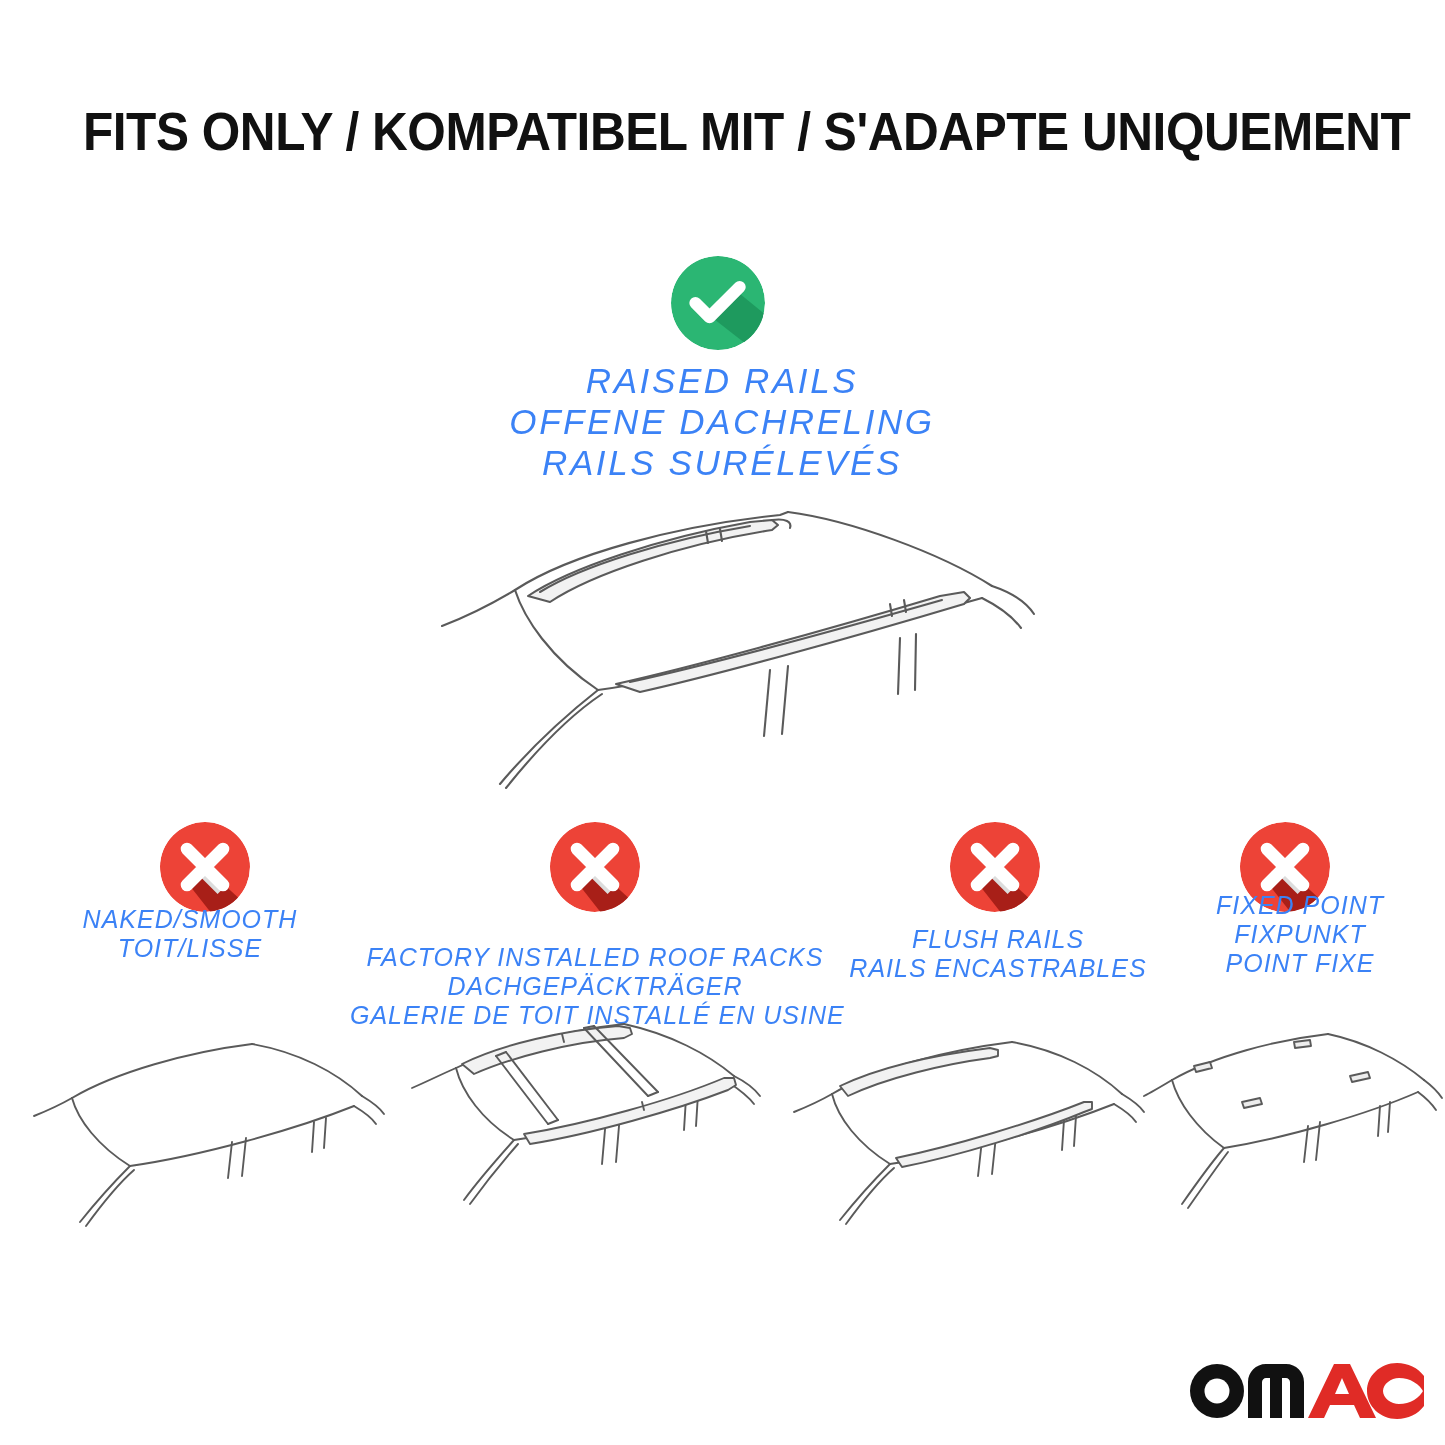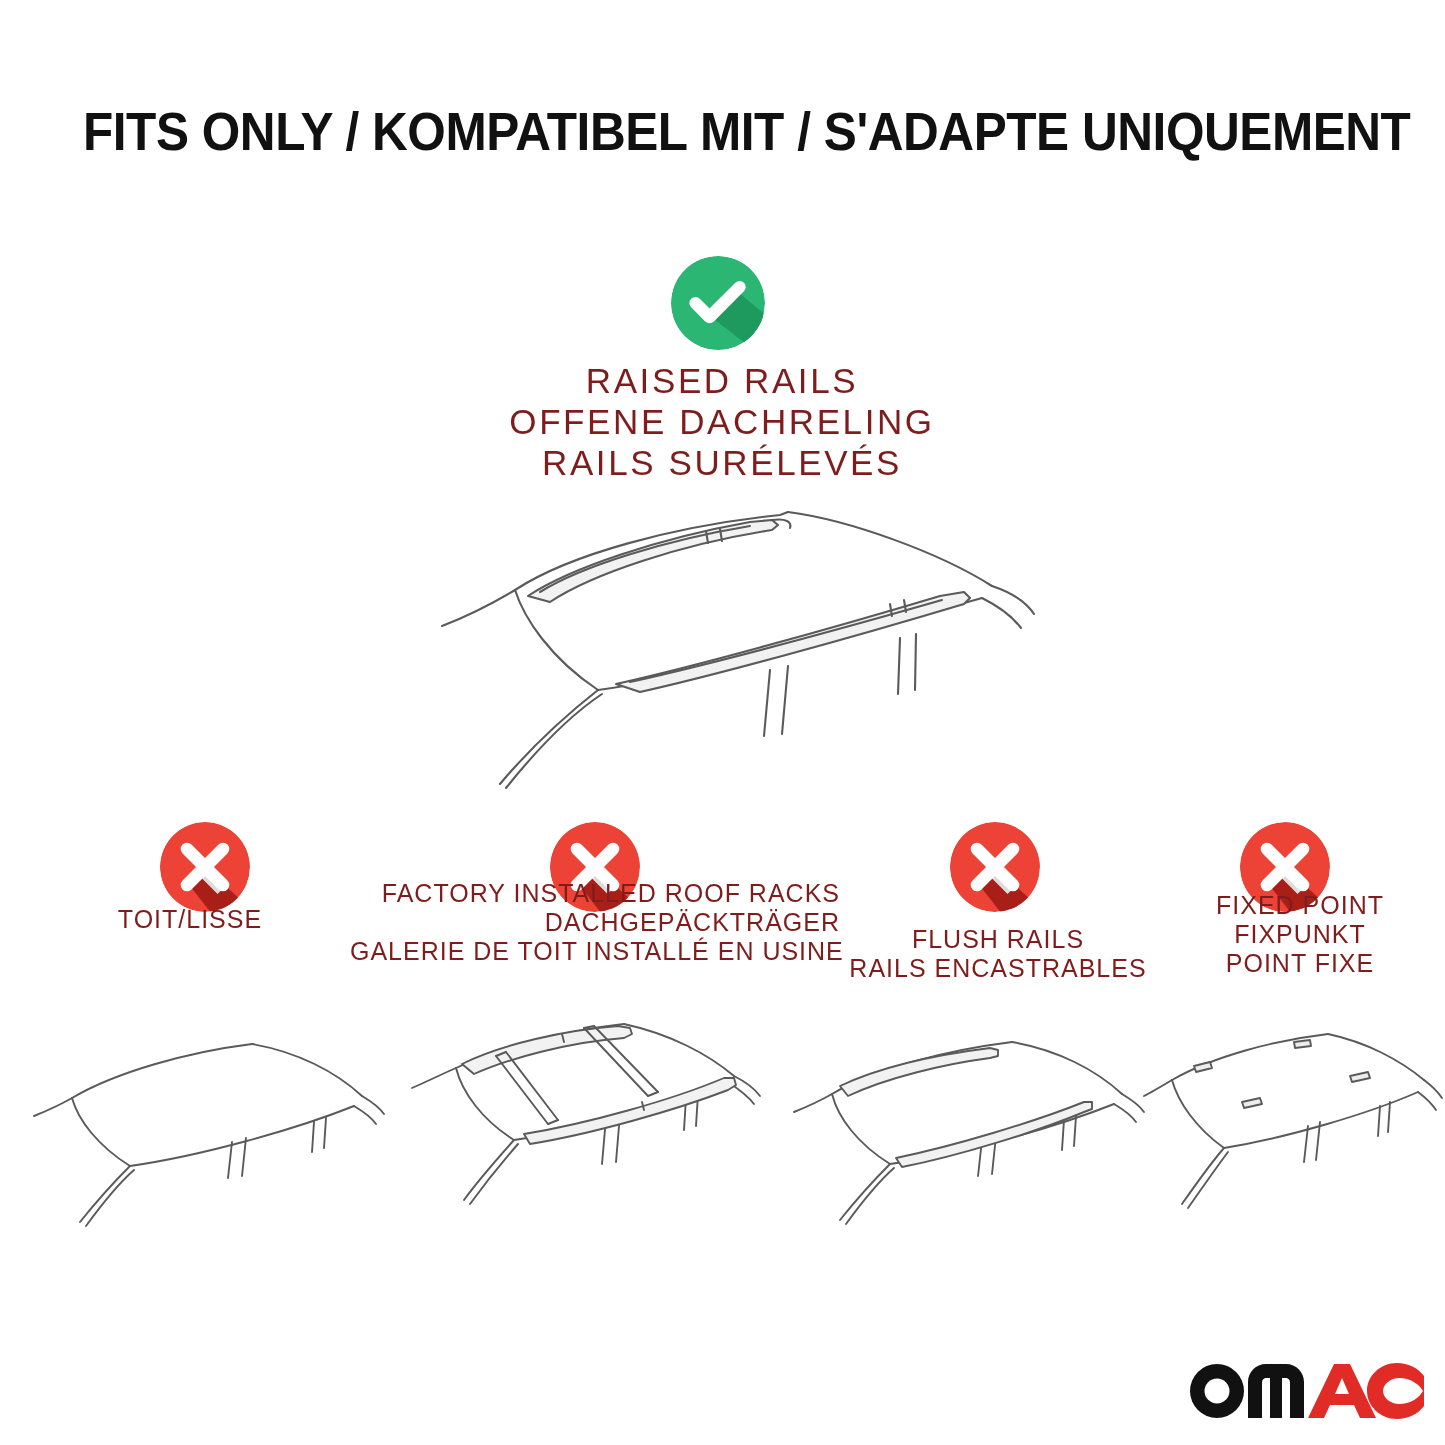--- a/index.html
+++ b/index.html
@@ -45,40 +45,41 @@
     border-radius: 50%;
     overflow: hidden;
   }
   .badge svg { display: block; width: 100%; height: 100%; }
 
   
   .label-block {
     position: absolute;
     text-align: center;
     font-weight: 400;
-    color: #7f1d1d;
+    color: #3b82f6;
     white-space: nowrap;
+    font-style: italic;
   }
   .label-block .line { display: block; }
 
   #raised-label {
     left: 372px;
     top: 360px;
     width: 700px;
     font-size: 35px;
     line-height: 41px;
     letter-spacing: 2.6px;
   }
   .small-label {
     font-size: 25px;
     line-height: 29px;
     letter-spacing: 1.0px;
   }
   #label-naked    { left: 20px;   top: 905px;  width: 340px; }
-  #label-factory  { left: 350px;  top: 879px;  width: 490px; text-align: right; }
+  #label-factory  { left: 350px;  top: 943px;  width: 490px; }
   #label-flush    { left: 838px;  top: 925px;  width: 320px; }
   #label-fixed    { left: 1160px; top: 891px;  width: 280px; }
 
   
   .illus { position: absolute; }
   .illus svg { display: block; width: 100%; height: 100%; }
 
   #illus-raised  { left: 420px;  top: 498px;  width: 625px; height: 295px; }
   #illus-naked   { left: 18px;   top: 1022px; width: 372px; height: 232px; }
   #illus-factory { left: 398px;  top: 1012px; width: 372px; height: 242px; }
@@ -154,20 +155,21 @@
 <div class="badge" id="badge-cross-1" style="left:160px; top:822px; width:90px; height:90px;">
   <svg viewBox="0 0 100 100" aria-hidden="true">
     <circle cx="50" cy="50" r="50" fill="#ED4337"></circle>
     <path d="M50 50 L100 96 L100 100 L56 100 L34 72 Z" fill="#A81F18"></path>
     <path d="M50 50 L72 72 L64 80 L42 58 Z" fill="#DCDCDC"></path>
     <path d="M30 30 L70 70 M70 30 L30 70" fill="none" stroke="#FFFFFF" stroke-width="14" stroke-linecap="round"></path>
   </svg>
 </div>
 
 <div class="label-block small-label" id="label-naked">
+  <span class="line">NAKED/SMOOTH</span>
   <span class="line">TOIT/LISSE</span>
 </div>
 
 <div class="illus" id="illus-naked">
   <svg viewBox="0 0 372 232" aria-hidden="true">
     <g fill="none" stroke="#5A5A5A" stroke-width="1.9" stroke-linecap="round" stroke-linejoin="round">
       <path d="M54 76 C98 50 170 30 234 22"></path>
       <path d="M234 22 C280 30 318 50 344 74"></path>
       <path d="M54 76 C60 98 80 124 112 144"></path>
       <path d="M112 144 C182 134 276 108 336 84"></path>

